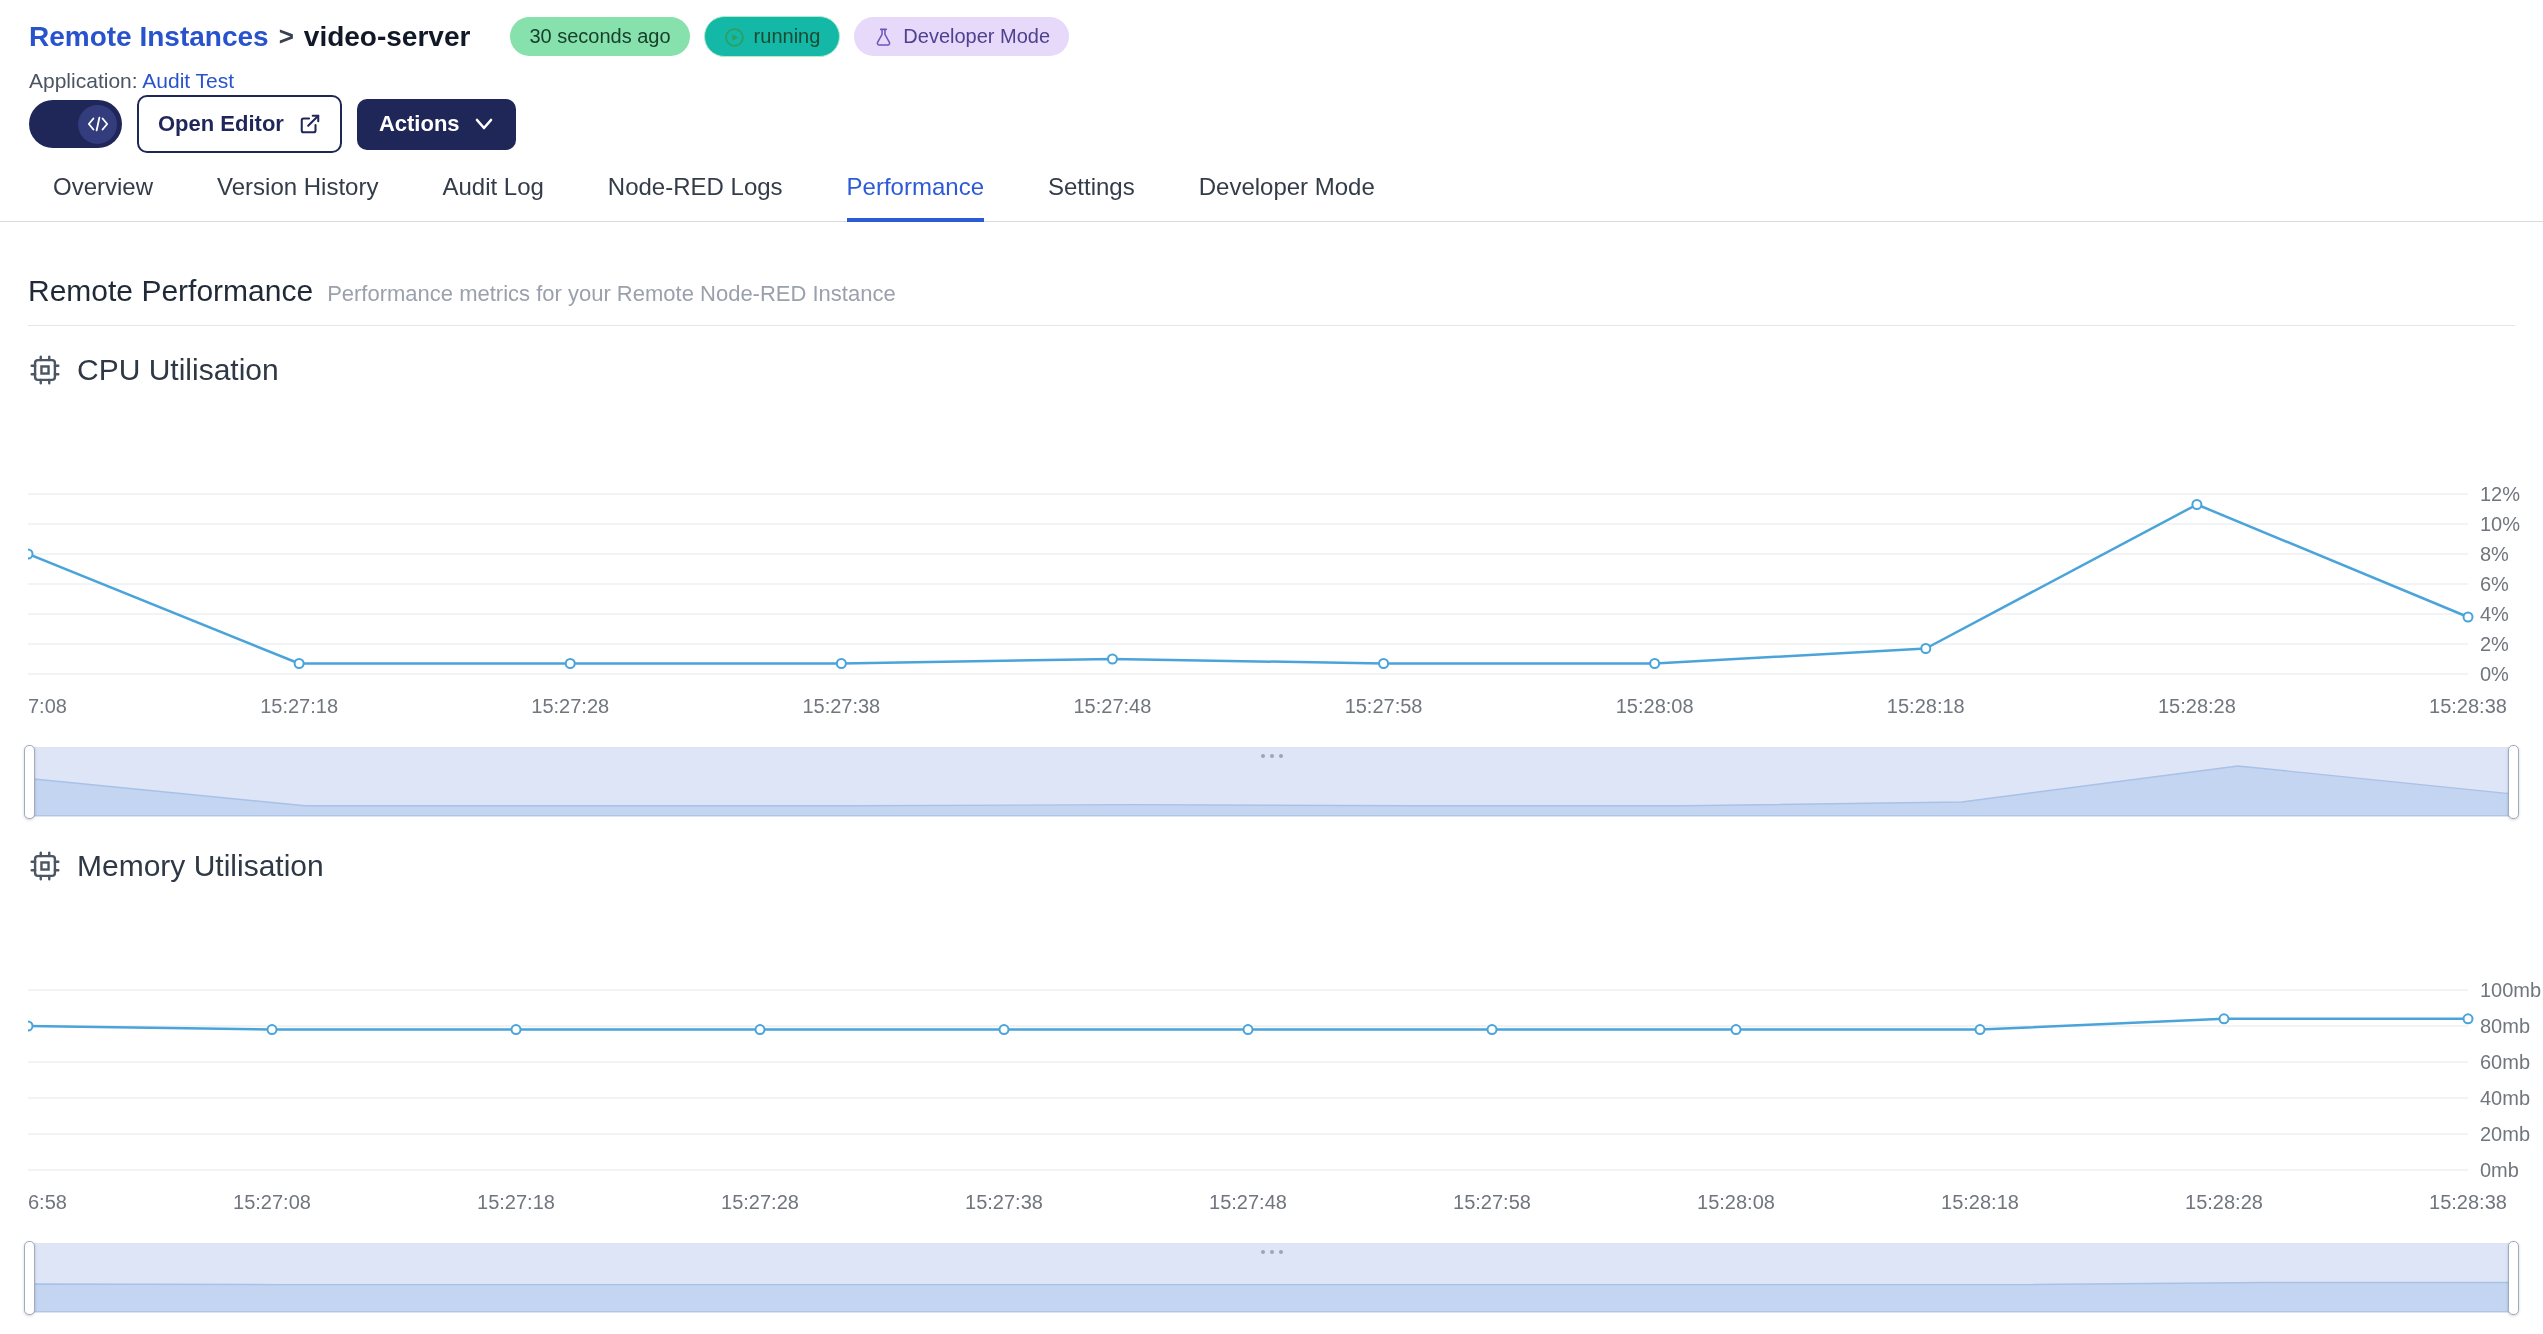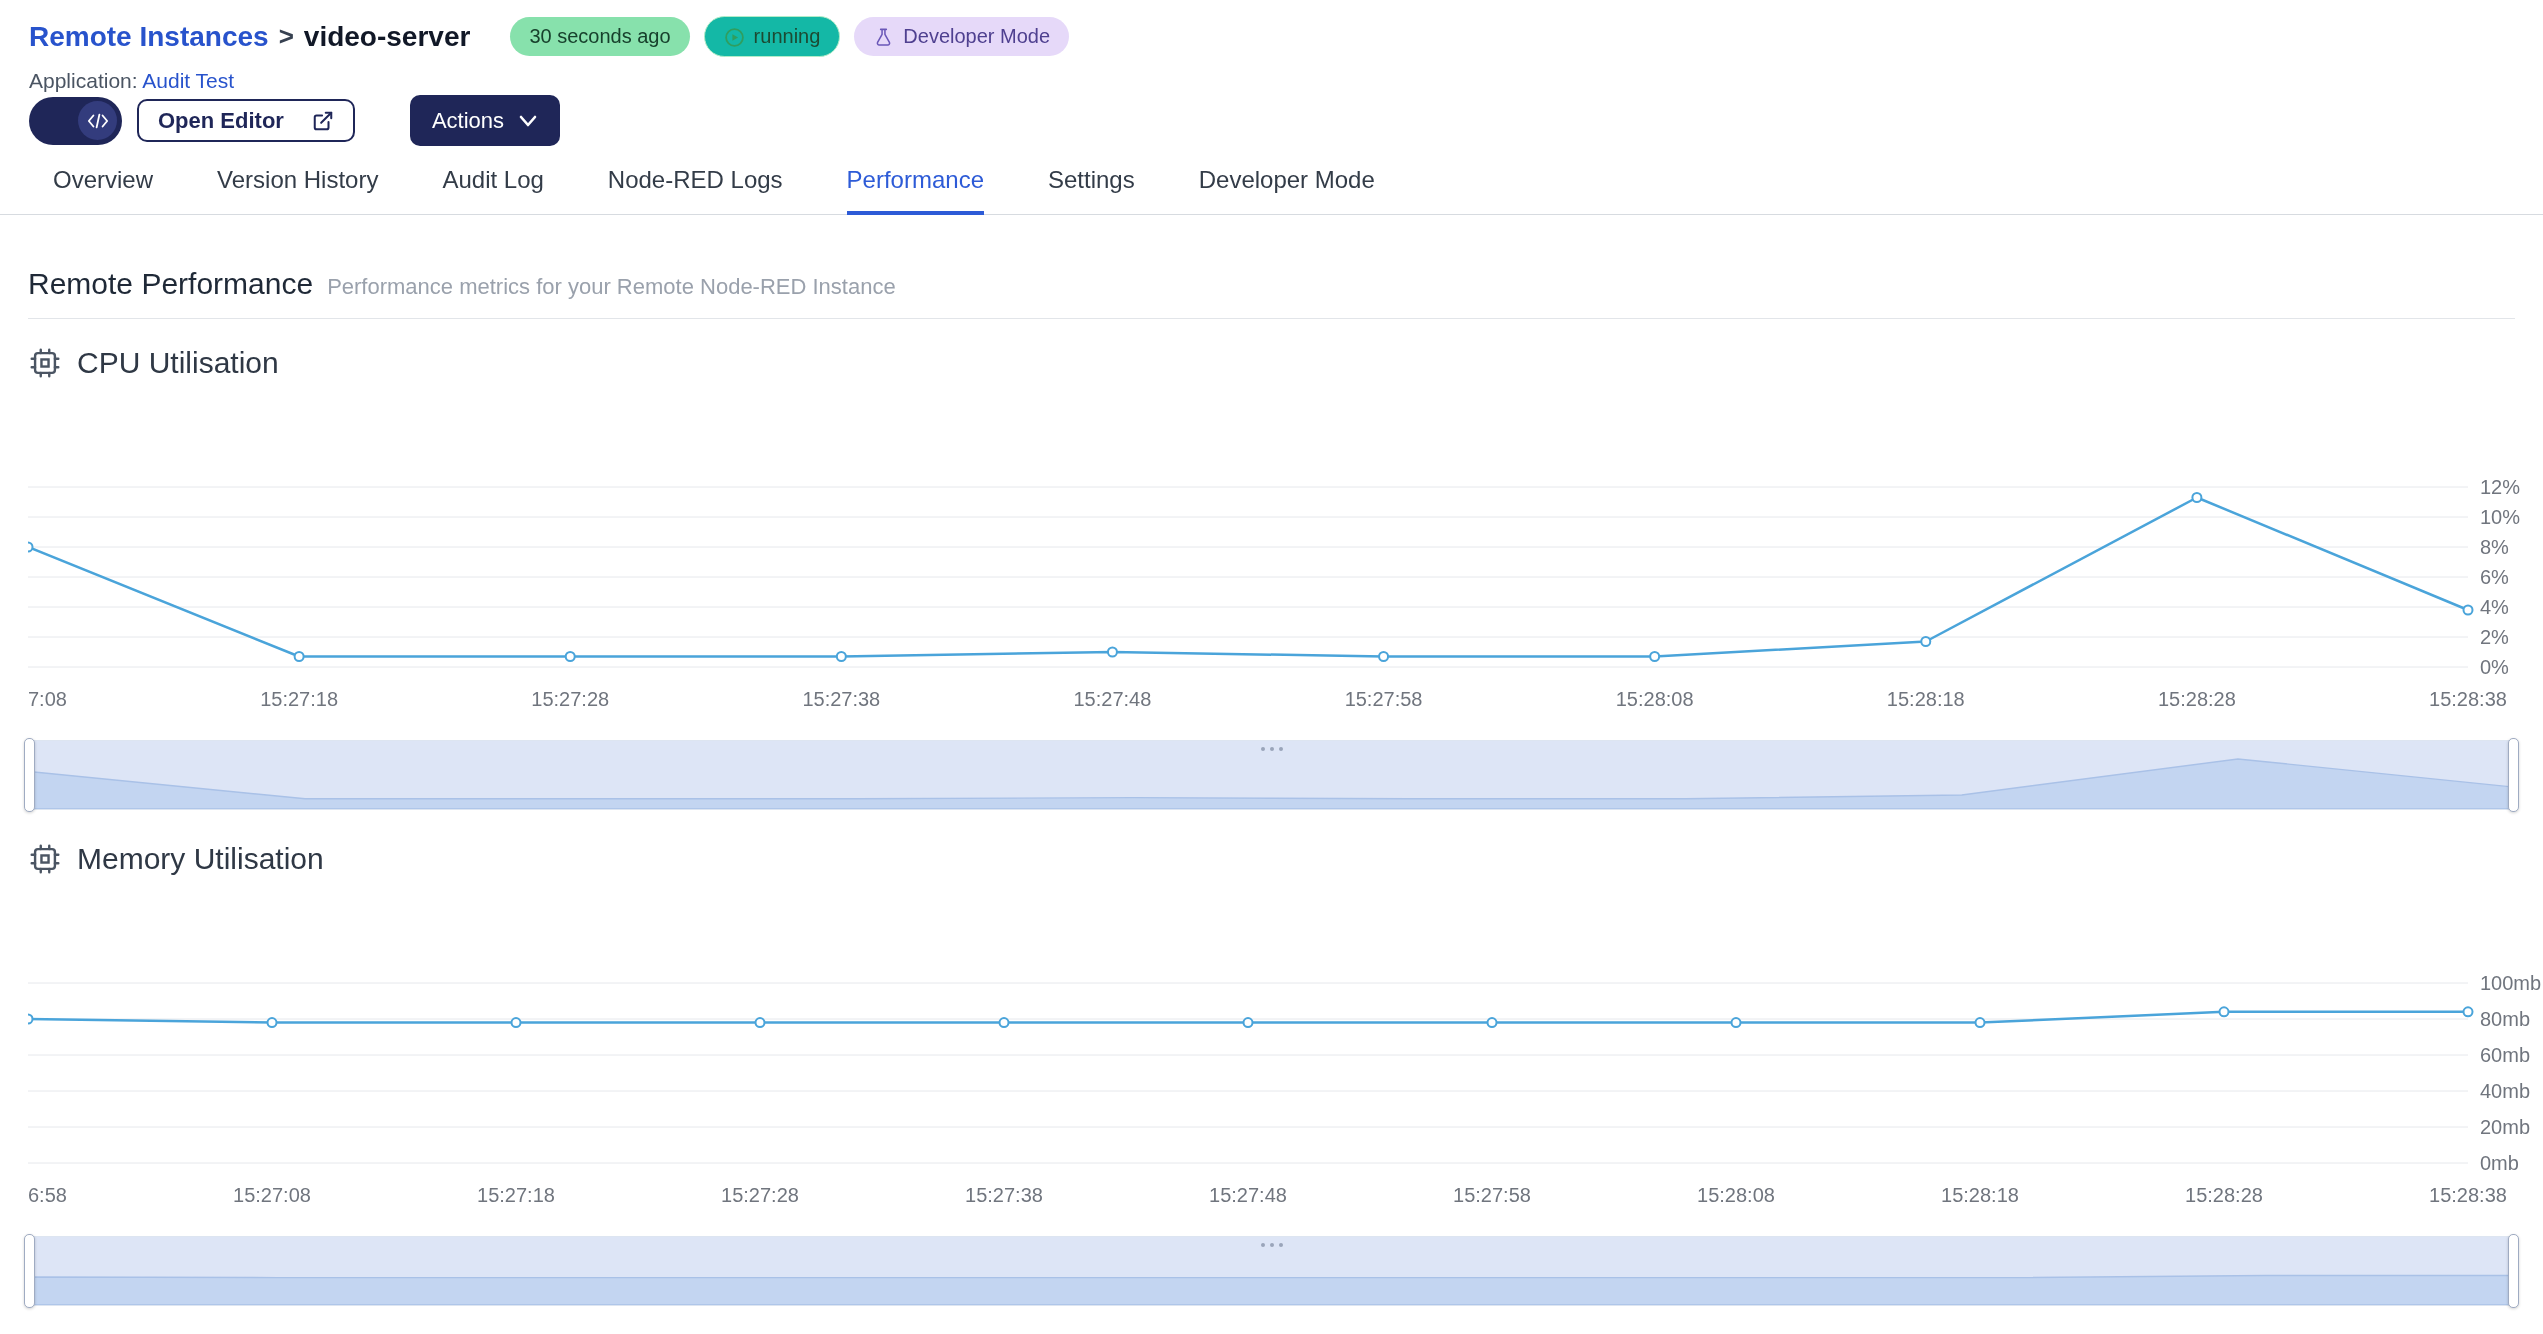--- a/index.html
+++ b/index.html
@@ -13,22 +13,22 @@
   .bc-current { font-size:28px; font-weight:700; color:#111827; }
   .badges { display:flex; gap:14px; margin-left:40px; align-items:center; }
   .badge { display:inline-flex; align-items:flex-end; gap:9px; border-radius:999px; font-size:20px; padding:8px 19px; white-space:nowrap; }
   .badge-time { background:#87e1ac; color:#17402c; }
   .badge-running { background:#14b8a6; color:#1c4a32; border:1px solid #b2ecc8; }
   .badge-dev { background:#e6d9f9; color:#4f4090; }
 
   .header-right { display:flex; gap:15px; align-items:center; margin-top:2px; }
   .toggle-pill { width:93px; height:48px; border-radius:24px; background:#1f2658; display:flex; align-items:center; justify-content:flex-end; padding-right:5px; cursor:pointer; }
   .toggle-knob { width:39px; height:39px; border-radius:50%; background:#333c7d; display:flex; align-items:center; justify-content:center; }
-  .btn-open { height:43px; border:2px solid #1f2658; background:#fff; color:#1f2658; border-radius:10px; font-size:22px; font-weight:700; display:inline-flex; align-items:center; gap:28px; padding:0 19px; cursor:pointer; font-family:inherit; }
-  .btn-actions { height:51px; background:#1f2658; color:#fff; border:none; border-radius:10px; font-size:22px; font-weight:400; display:inline-flex; align-items:center; gap:14px; padding:0 22px; cursor:pointer; font-family:inherit;margin-left:40px; }
+  .btn-open { height:58px; border:2px solid #1f2658; background:#fff; color:#1f2658; border-radius:10px; font-size:22px; font-weight:700; display:inline-flex; align-items:center; gap:15px; padding:0 19px; cursor:pointer; font-family:inherit; }
+  .btn-actions { height:51px; background:#1f2658; color:#fff; border:none; border-radius:10px; font-size:22px; font-weight:700; display:inline-flex; align-items:center; gap:14px; padding:0 22px; cursor:pointer; font-family:inherit; }
 
   .app-row { margin-top:12px; font-size:21px; color:#4b5563; }
   .app-link { color:#2853cc; cursor:pointer; }
 
   .tabs { display:flex; gap:64px; padding:20px 0 0 53px; border-bottom:1px solid #d7dbe0; }
   .tab { font-size:24px; color:#333c48; padding-bottom:17px; cursor:pointer; border-bottom:4px solid transparent; margin-bottom:-1px; white-space:nowrap; }
   .tab.active { color:#2d5bd7; border-bottom-color:#2d5bd7; }
 
   .content { padding:0 28px; }
   .page-title-row { display:flex; align-items:baseline; gap:14px; margin-top:52px; }

